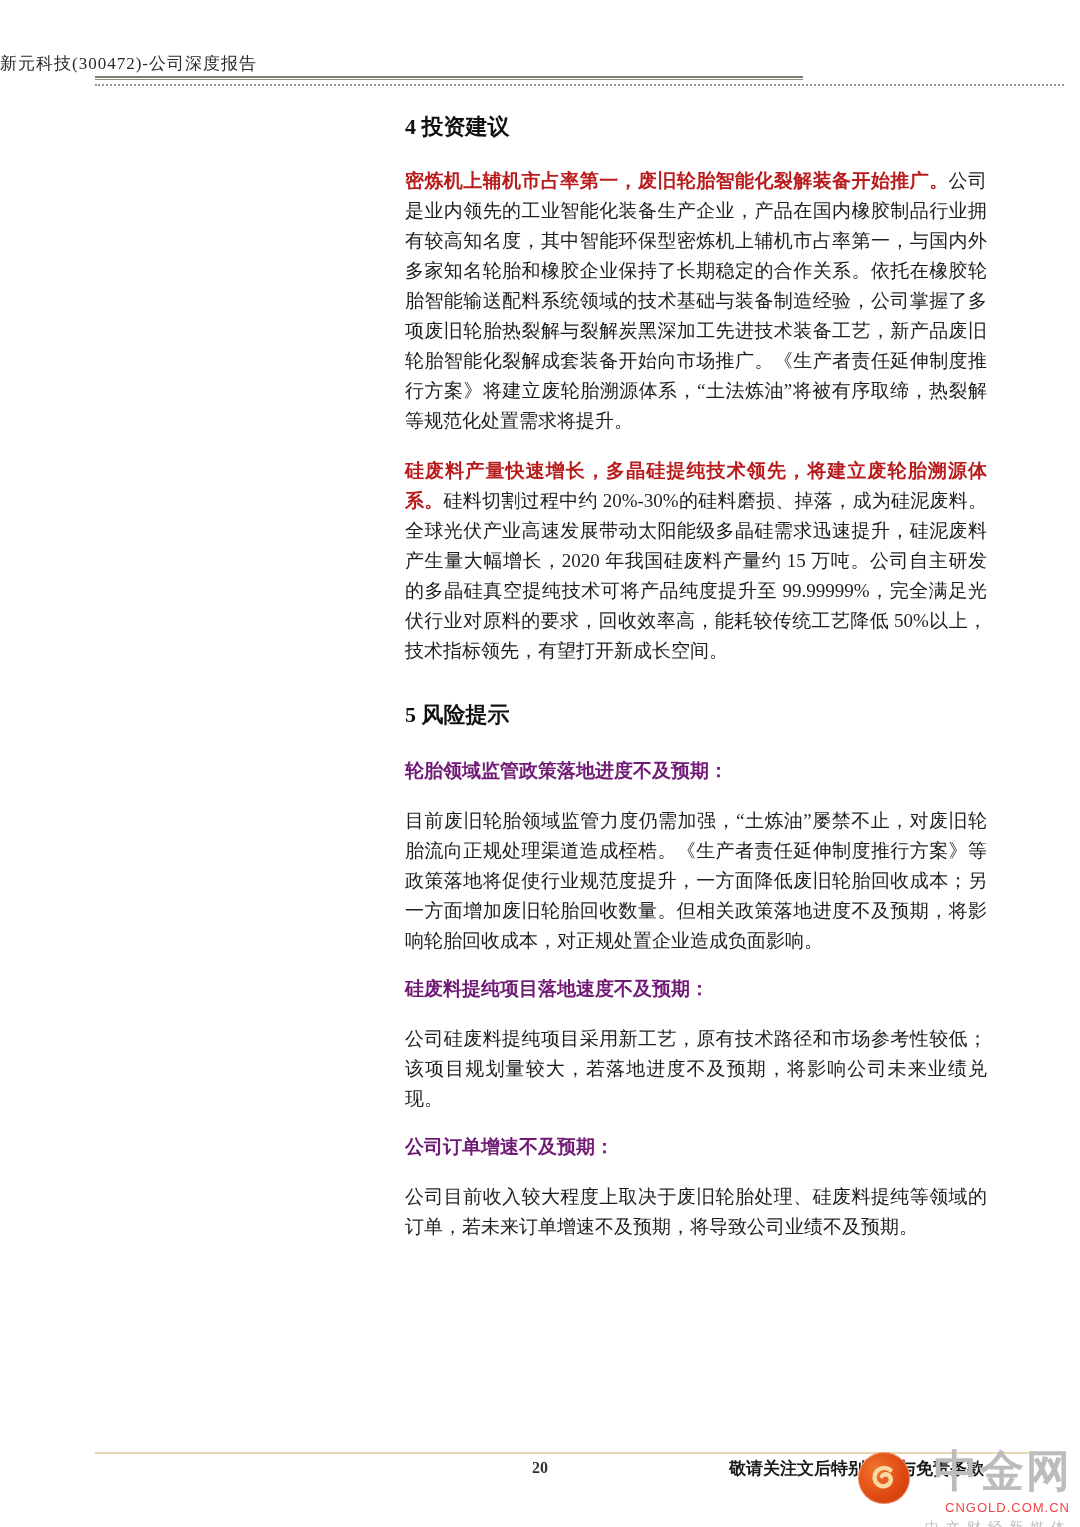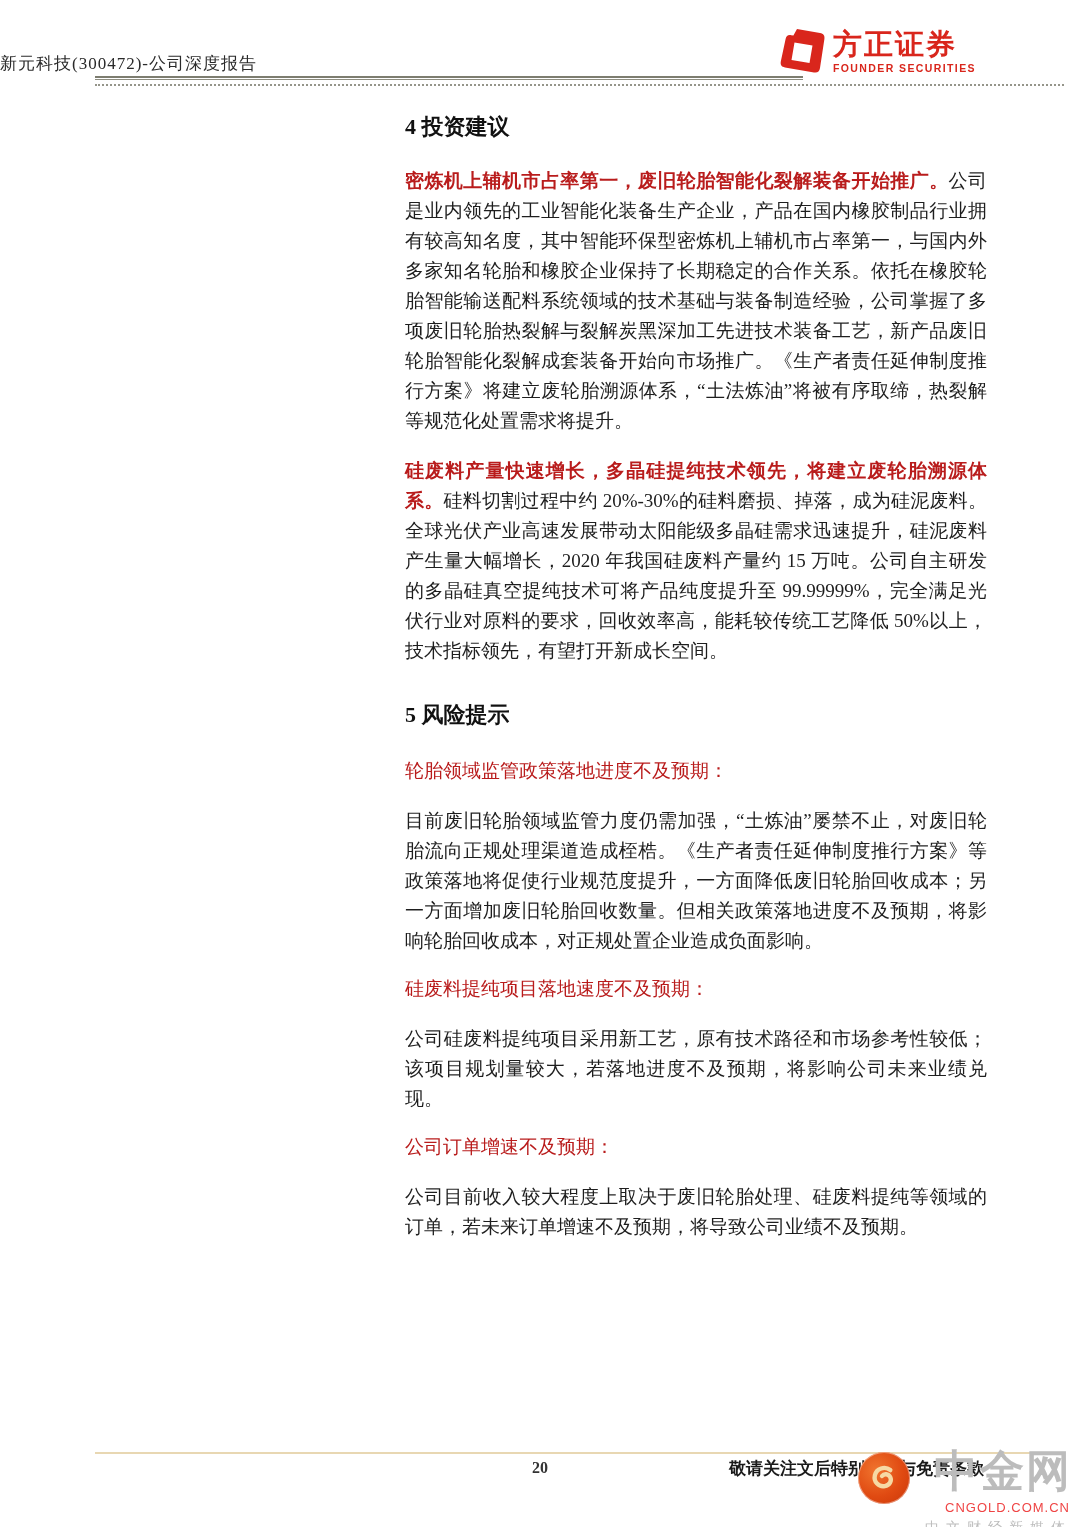--- a/index.html
+++ b/index.html
@@ -54,21 +54,21 @@
     margin-bottom:24px;
   }
   .sec-heading.second { margin-top:34px; margin-bottom:28px; }
   p.body-p {
     font-size:19px; line-height:30px;
     text-align:justify; text-justify:inter-ideograph;
     margin-bottom:20px; color:#1e1e1e;
   }
   p.body-p b { color:#b91c1c; }
   .risk-sub {
-    font-size:19px; font-weight:normal; color:#b91c1c;
+    font-size:19px; font-weight:bold; color:#701a75;
     margin-bottom:22px;
   }
   .risk-p { margin-bottom:26px; }
 
   
   .footer-rule {
     position:absolute; top:1452px; left:95px; right:38px;
     border-top:2px solid #e8d7b2;
   }
   .page-number {
@@ -108,30 +108,20 @@
     letter-spacing:7px; margin-top:4px;
   }
 </style>
 </head>
 <body>
 
 <div class="page">
 
   <div class="header-title">新元科技(300472)-公司深度报告</div>
 
-  <div class="brand">
-    <svg class="brand-mark" viewBox="0 0 50 50" aria-hidden="true">
-      <path fill="#d9261c" fill-rule="evenodd" d="M21 3 L44 7 C47.5 7.6 49 9.5 48.4 13 L44 42 C43.4 45.5 41.5 47 38 46.4 L9 41.4 C5.5 40.8 4.2 39 4.8 35.5 L9.6 13 C10.3 9.8 12 8.6 15.2 9.2 L17.4 9.6 Z
-           M18.5 16.5 L36.5 19.5 L33.5 37 L15.5 34 Z"></path>
-    </svg>
-    <div class="brand-text">
-      <span class="brand-cn">方正证券</span>
-      <span class="brand-en">FOUNDER SECURITIES</span>
-    </div>
-  </div>
 
   <div class="rule-solid"></div>
   <div class="rule-dotted"></div>
 
   <div class="content">
 
     <div class="sec-heading">4 投资建议</div>
 
     <p class="body-p"><b>密炼机上辅机市占率第一，废旧轮胎智能化裂解装备开始推广。</b><span>公司是业内领先的工业智能化装备生产企业，产品在国内橡胶制品行业拥有较高知名度，其中智能环保型密炼机上辅机市占率第一，与国内外多家知名轮胎和橡胶企业保持了长期稳定的合作关系。依托在橡胶轮胎智能输送配料系统领域的技术基础与装备制造经验，公司掌握了多项废旧轮胎热裂解与裂解炭黑深加工先进技术装备工艺，新产品废旧轮胎智能化裂解成套装备开始向市场推广。《生产者责任延伸制度推行方案》将建立废轮胎溯源体系，“土法炼油”将被有序取缔，热裂解等规范化处置需求将提升。</span></p>
 

